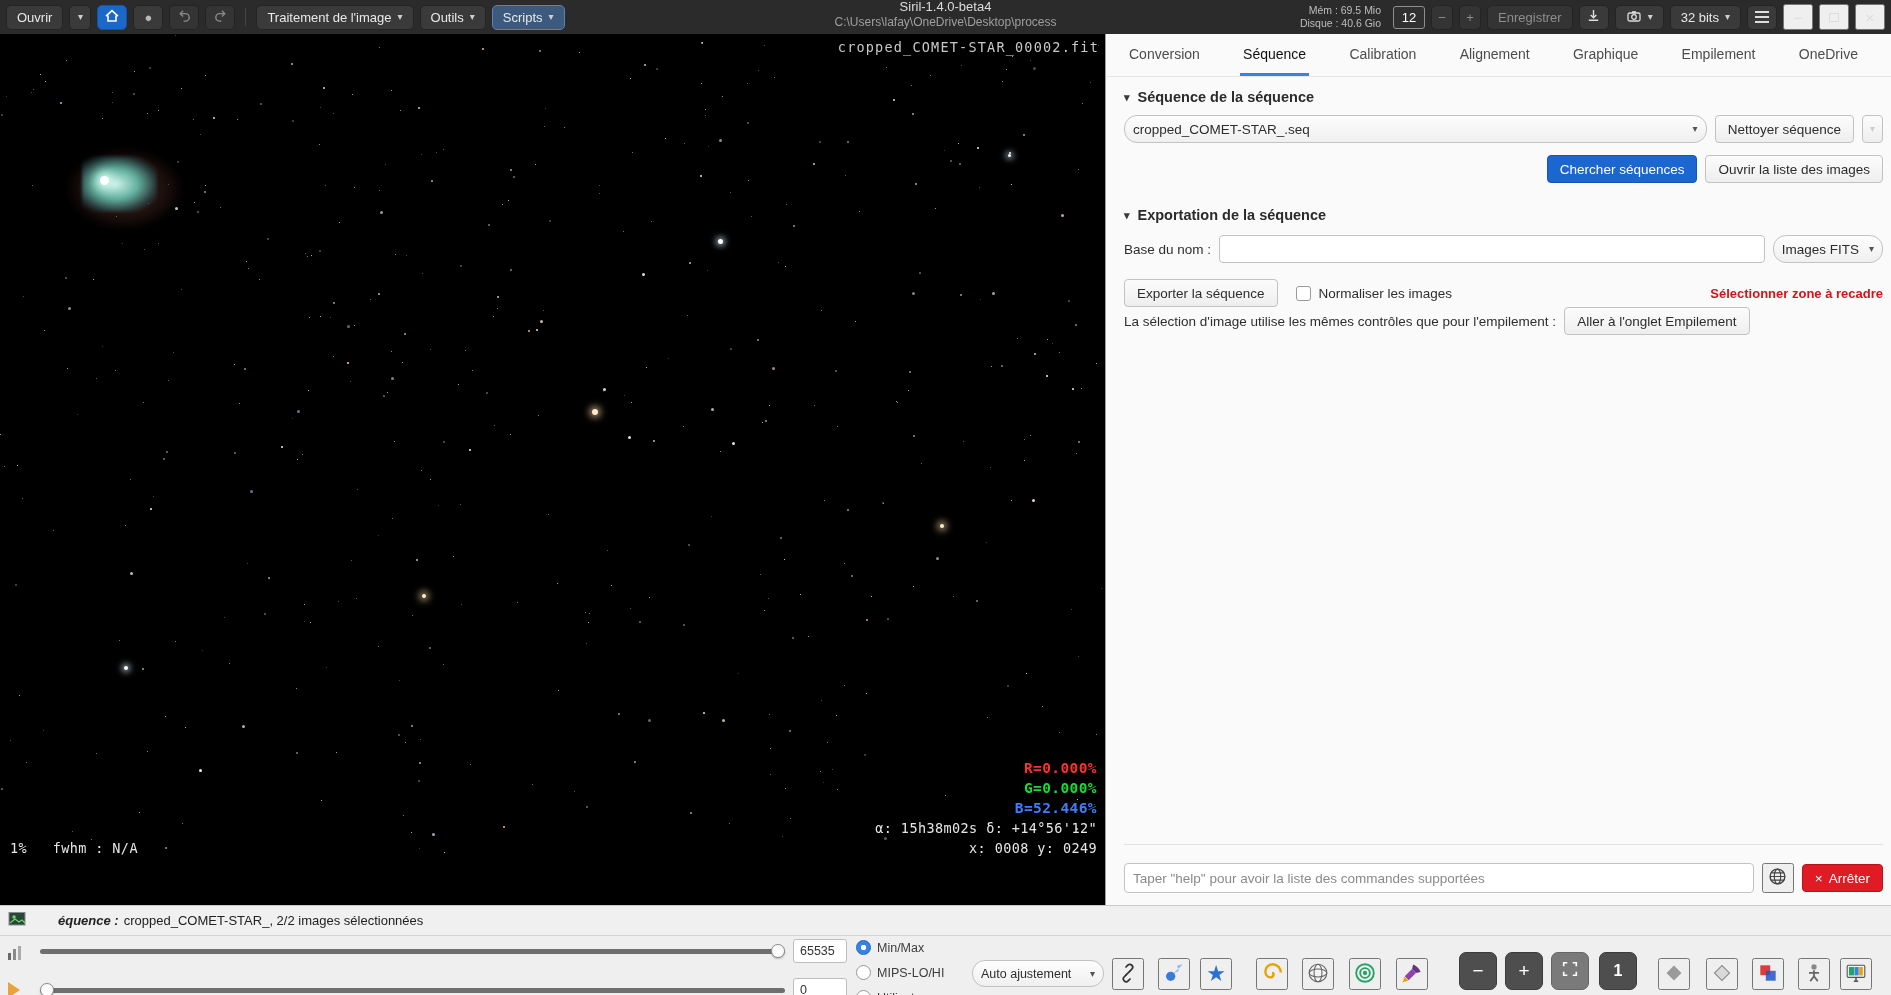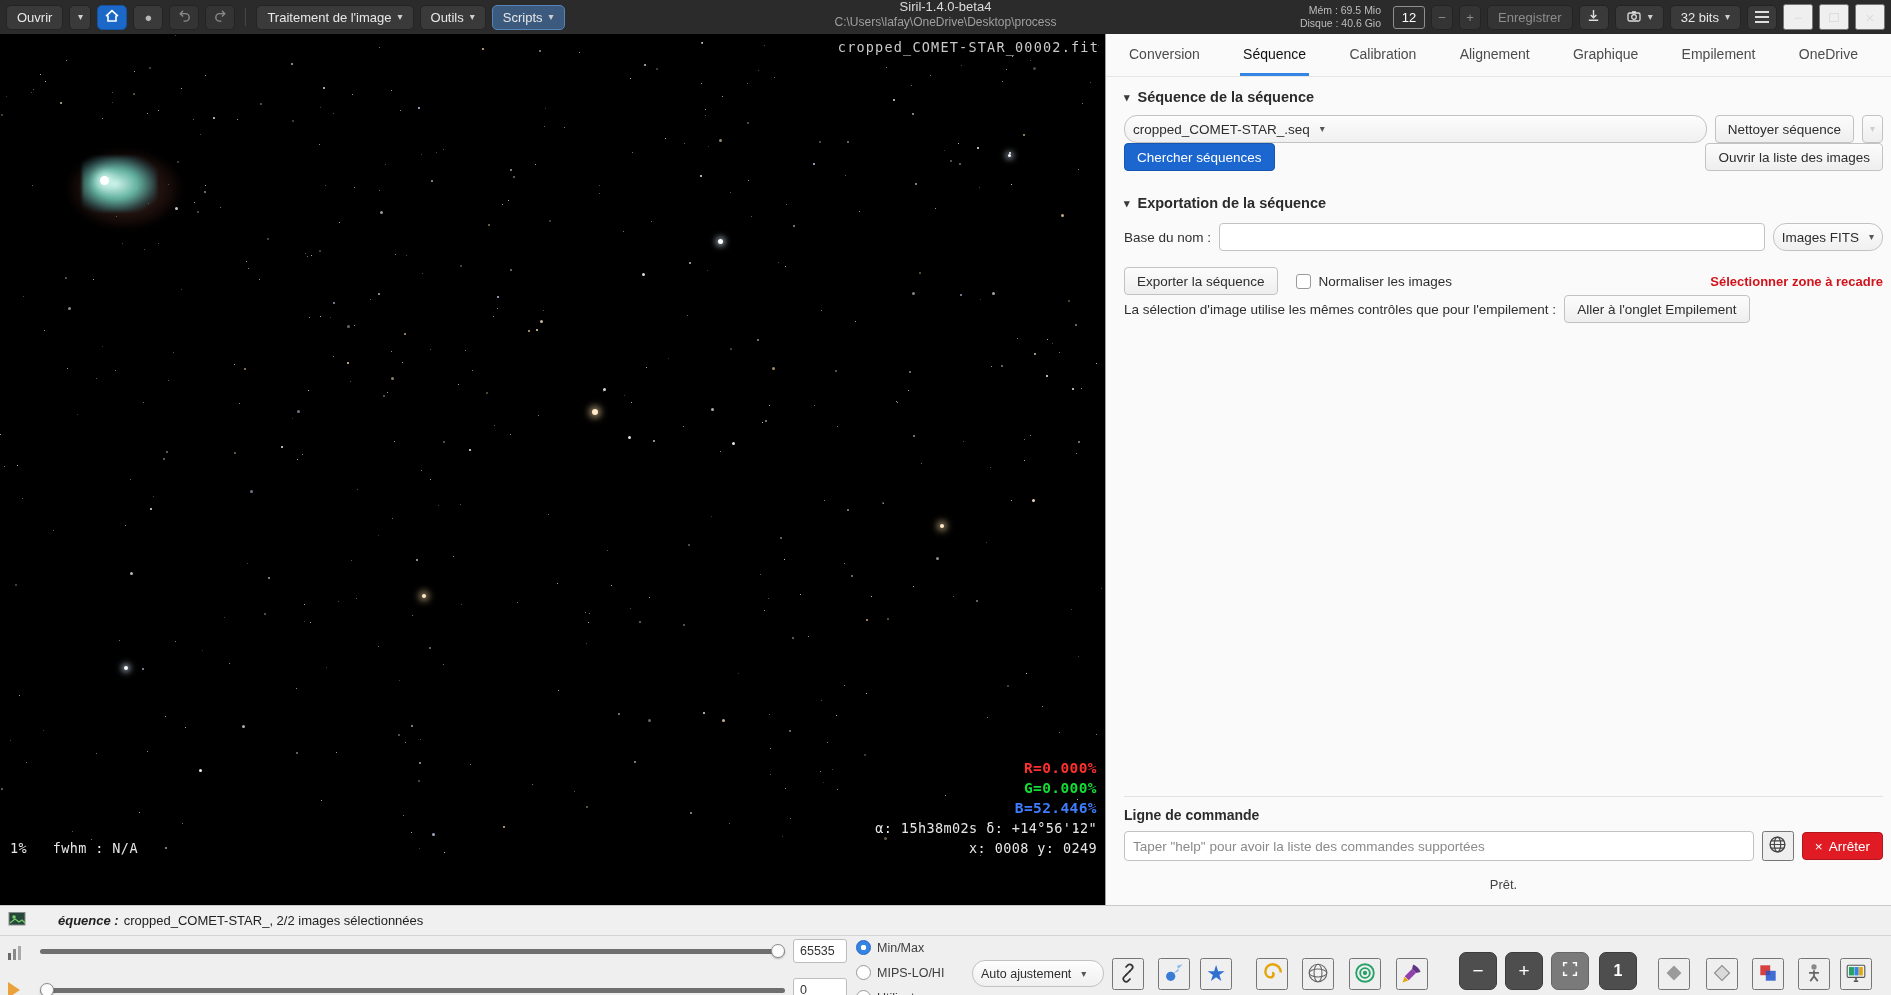--- a/index.html
+++ b/index.html
@@ -71,21 +71,21 @@
     padding:0 30px 0 20px;border-bottom:1px solid #e6e6e6;flex:none;}
   .rtab{display:flex;align-items:center;font-size:14px;color:#4c4c4c;
     border-bottom:3px solid transparent;padding:0 3px;}
   .rtab.active{color:#101010;border-bottom-color:#3584e4;}
   #right-content{flex:1;display:flex;flex-direction:column;padding:12px 8px 12px 18px;overflow:hidden;}
   .section-header{display:flex;align-items:center;gap:8px;font-size:14.5px;font-weight:bold;color:#2b2b2b;}
   .exp-arrow{font-size:11px;color:#3a3a3a;}
   .row{display:flex;align-items:center;gap:8px;}
   .select{height:28px;border:1px solid #c2c2c2;border-radius:13px;
     background:linear-gradient(#fdfdfd,#f0f0f0);display:inline-flex;align-items:center;
-    padding:0 8px;font-size:13.5px;color:#2d2d2d;gap:10px;white-space:nowrap;}
+    justify-content:space-between;padding:0 8px;font-size:13.5px;color:#2d2d2d;gap:10px;white-space:nowrap;}
   .select .chev{color:#555;}
   .btn{height:28px;border:1px solid #c2c2c2;border-radius:4px;
     background:linear-gradient(#fcfcfc,#eeeeee);padding:0 12px;font-size:13.5px;
     color:#2d2d2d;display:inline-flex;align-items:center;gap:6px;white-space:nowrap;}
   .btn.blue{background:#1b66cf;border-color:#1556b2;color:#fff;}
   .btn.red{background:#e01b24;border-color:#b3151c;color:#fff;}
   .input{height:28px;border:1px solid #c2c2c2;border-radius:4px;background:#fff;
     padding:0 8px;font-size:13.5px;color:#333;font-family:"Liberation Sans",sans-serif;}
   input::placeholder{color:#8a8a8a;}
   .checkbox{width:15px;height:15px;border:1px solid #9a9a9a;border-radius:3px;background:#fff;flex:none;}
@@ -728,21 +728,21 @@
           <span class="chev">▾</span>
         </div>
         <button class="btn">
           <span>Nettoyer séquence</span>
         </button>
         <button class="btn" style="padding:0 7px">
           <span class="chev">▾</span>
         </button>
       </div>
 
-      <div class="row" style="justify-content:space-between">
+      <div class="row" style="margin-top:12px;justify-content:flex-end">
         <button class="btn blue">
           <span>Chercher séquences</span>
         </button>
         <button class="btn">
           <span>Ouvrir la liste des images</span>
         </button>
       </div>
 
       <div class="section-header" style="margin-top:24px">
         <span class="exp-arrow">▾</span>
@@ -770,40 +770,36 @@
       <div class="row" style="">
         <span class="plain-label" style="white-space:normal">La sélection d'image utilise les mêmes contrôles que pour l'empilement :</span>
         <button class="btn">
           <span>Aller à l'onglet Empilement</span>
         </button>
       </div>
 
       <div style="flex:1"></div>
 
       <div id="cmd-section">
-        <div id="cmd-header">Ligne de commande</div>
         <div class="row" style="margin-top:8px">
           <input class="input" style="flex: 1 1 0%; height: 30px;" placeholder="Taper &quot;help&quot; pour avoir la liste des commandes supportées">
           <button class="iconbtn-light">
             <span>
               <svg width="19" height="19" viewBox="0 0 16 16">
                   <circle cx="8" cy="8" r="6.2" fill="none" stroke="#444" stroke-width="1.2"></circle>
                   <ellipse cx="8" cy="8" rx="2.7" ry="6.2" fill="none" stroke="#444" stroke-width="1"></ellipse>
                   <path d="M1.8 8h12.4M2.8 5h10.4M2.8 11h10.4" fill="none" stroke="#444" stroke-width="1"></path>
                 </svg>
             </span>
           </button>
           <button class="btn red">
             <span>×</span>
             <span>Arrêter</span>
           </button>
         </div>
-        <div style="text-align:center">
-          <span id="ready-label" style="display:inline-block">Prêt.</span>
-        </div>
       </div>
     </div>
   </div>
 </div>
 
 <div id="status-strip">
   <span>
     <svg width="18" height="18" viewBox="0 0 18 18">
         <rect x="1" y="2.5" width="16" height="12.5" fill="#24483a" stroke="#8b8b8b"></rect>
         <circle cx="6" cy="7" r="1.8" fill="#7ecb6a"></circle>

